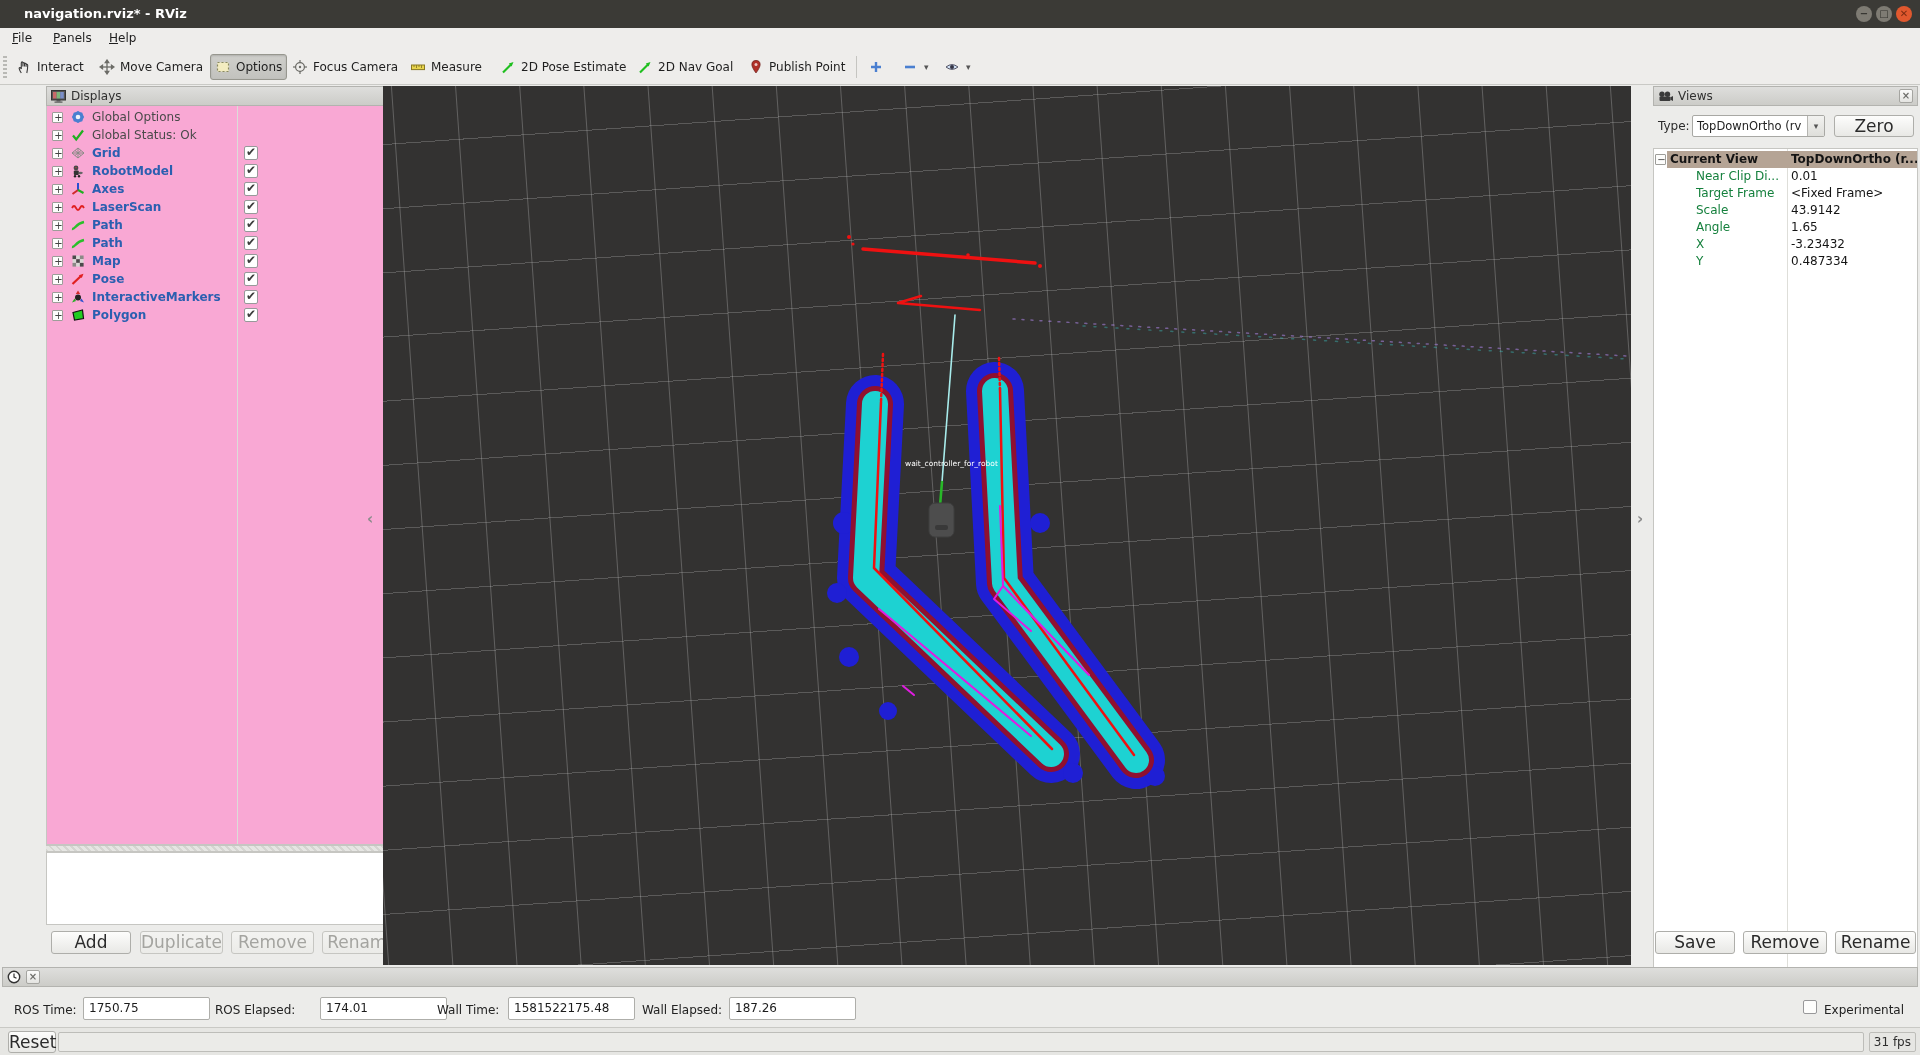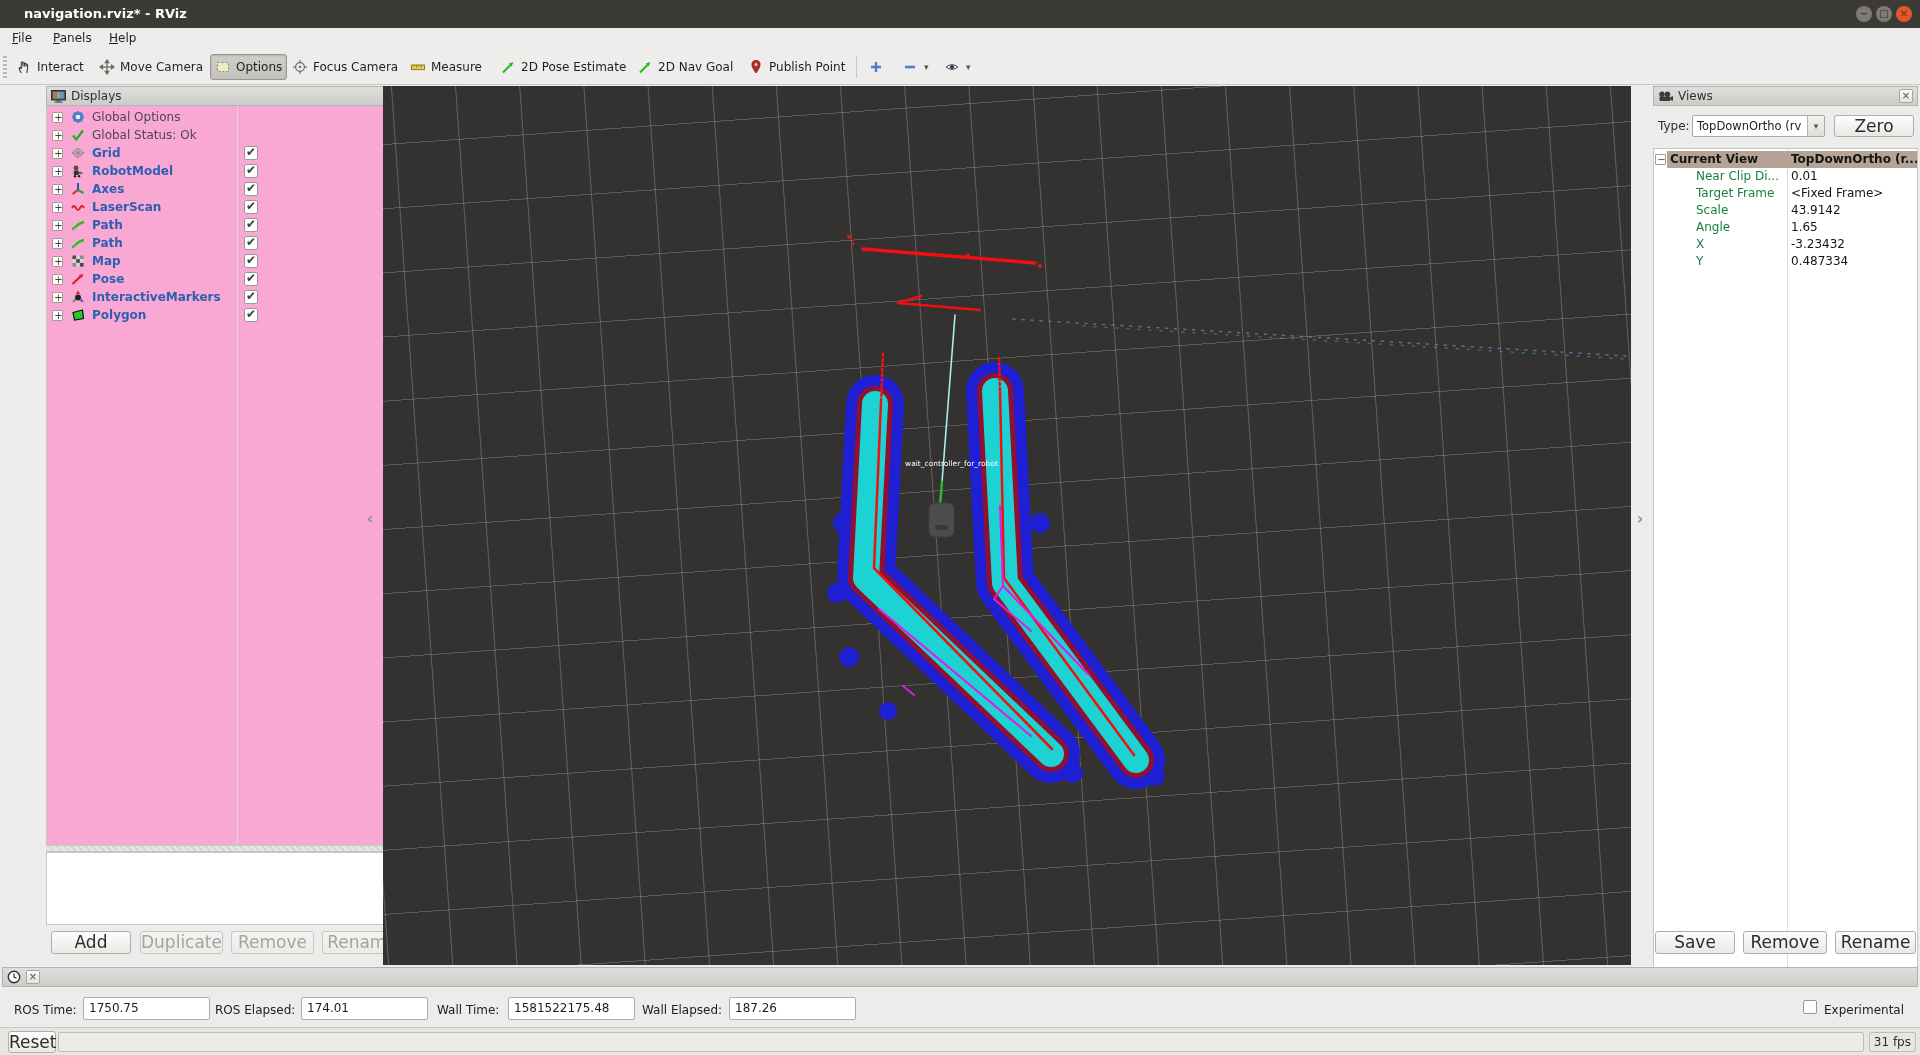--- a/index.html
+++ b/index.html
@@ -534,21 +534,21 @@
       <svg width="14" height="14" viewBox="0 0 14 14">
         <circle cx="7" cy="7" r="5.7" fill="#fff" stroke="#333" stroke-width="1.4"></circle>
         <path d="M7 3.5 V7 L9.5 8.2" stroke="#333" stroke-width="1.2" fill="none"></path>
       </svg>
       <span class="closebox">×</span>
     </div>
 
     <span class="t-field-label" style="left:12px">ROS Time:</span>
     <div class="t-field" style="left:81px">1750.75</div>
     <span class="t-field-label" style="left:213px">ROS Elapsed:</span>
-    <div class="t-field" style="left:299px">174.01</div>
+    <div class="t-field" style="left:318px">174.01</div>
     <span class="t-field-label" style="left:435px">Wall Time:</span>
     <div class="t-field" style="left:506px">1581522175.48</div>
     <span class="t-field-label" style="left:640px">Wall Elapsed:</span>
     <div class="t-field" style="left:727px">187.26</div>
 
     <span class="t-exp-box"></span>
     <span class="t-exp-label">Experimental</span>
   </div>
 
   <div class="statusbar">

